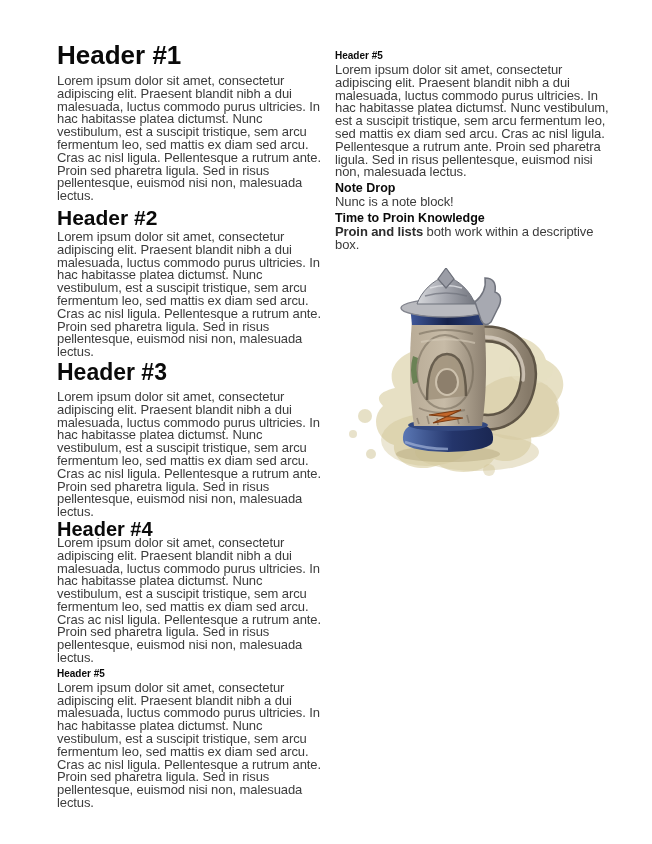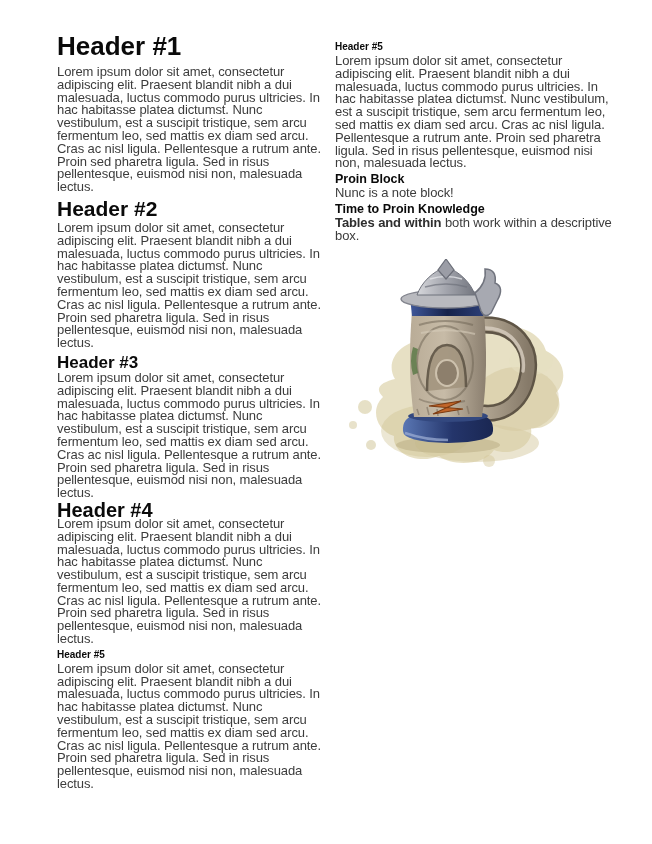--- a/index.html
+++ b/index.html
@@ -1,26 +1,26 @@
 <!DOCTYPE html>
 <html><head>
 <meta charset="utf-8">
 <style>
   html,body{margin:0;padding:0;}
   body{
     width:652px;height:844px;background:#ffffff;overflow:hidden;position:relative;
     font-family:"Liberation Sans","DejaVu Sans",sans-serif;
   }
-  .col{position:absolute;top:30px;}
+  .col{position:absolute;top:39px;}
   .col-left{left:57px;width:272px;}
   .col-right{left:335px;width:277px;}
   h1,h2,h3,h4,h5,.h6{color:#0a0a0a;font-weight:700;font-family:"Liberation Sans",sans-serif;}
   h1{font-size:26px;line-height:28px;margin:2px 0 6px;}
   h2{font-size:21px;line-height:22px;margin:4px 0 2px;}
-  h3{font-size:17px;line-height:18px;margin:4px 0 0;}
+  h3{font-size:23px;line-height:18px;margin:4px 0 10px;}
   h4{font-size:20px;line-height:15px;margin:3px 0 0;}
   h5{font-size:10px;line-height:14px;margin:2px 0 1px;}
   .h6{font-size:12.5px;line-height:13px;margin:3px 0 1px;}
   p{font-size:13px;line-height:12.8px;margin:0;color:#3c3c3c;letter-spacing:-0.1px;}
   .col-right h5.first{margin-top:10px;}
   .inline-bold{font-weight:700;color:#2e2e2e;}
   .figure{margin-top:16px;width:277px;height:214px;}
   .figure svg{display:block;}
 </style>
 </head>
@@ -36,26 +36,26 @@
   <h4>Header #4</h4>
   <p>Lorem ipsum dolor sit amet, consectetur adipiscing elit. Praesent blandit nibh a dui malesuada, luctus commodo purus ultricies. In hac habitasse platea dictumst. Nunc vestibulum, est a suscipit tristique, sem arcu fermentum leo, sed mattis ex diam sed arcu. Cras ac nisl ligula. Pellentesque a rutrum ante. Proin sed pharetra ligula. Sed in risus pellentesque, euismod nisi non, malesuada lectus.</p>
   <h5>Header #5</h5>
   <p>Lorem ipsum dolor sit amet, consectetur adipiscing elit. Praesent blandit nibh a dui malesuada, luctus commodo purus ultricies. In hac habitasse platea dictumst. Nunc vestibulum, est a suscipit tristique, sem arcu fermentum leo, sed mattis ex diam sed arcu. Cras ac nisl ligula. Pellentesque a rutrum ante. Proin sed pharetra ligula. Sed in risus pellentesque, euismod nisi non, malesuada lectus.</p>
 </div>
 
 <div class="col col-right">
   <h5 class="first">Header #5</h5>
   <p>Lorem ipsum dolor sit amet, consectetur adipiscing elit. Praesent blandit nibh a dui malesuada, luctus commodo purus ultricies. In hac habitasse platea dictumst. Nunc vestibulum, est a suscipit tristique, sem arcu fermentum leo, sed mattis ex diam sed arcu. Cras ac nisl ligula. Pellentesque a rutrum ante. Proin sed pharetra ligula. Sed in risus pellentesque, euismod nisi non, malesuada lectus.</p>
 
-  <div class="h6">Proin Block</div>
+  <div class="h6">Note Drop</div>
   <p>Nunc is a note block!</p>
 
   <div class="h6">Time to Proin Knowledge</div>
 
-  <p><span class="inline-bold">Tables and within</span><span> both work within a descriptive box.</span></p>
+  <p><span class="inline-bold">Proin and lists</span><span> both work within a descriptive box.</span></p>
 
   <div class="figure">
     <svg width="277" height="214" viewBox="0 0 277 214" xmlns="http://www.w3.org/2000/svg">
       <defs>
         <linearGradient id="g-body" x1="0" y1="0" x2="1" y2="0">
           <stop offset="0" stop-color="#b9ac97"></stop>
           <stop offset="0.45" stop-color="#c7bba7"></stop>
           <stop offset="1" stop-color="#8b7f6f"></stop>
         </linearGradient>
         <linearGradient id="g-navy" x1="0" y1="0" x2="1" y2="0">

